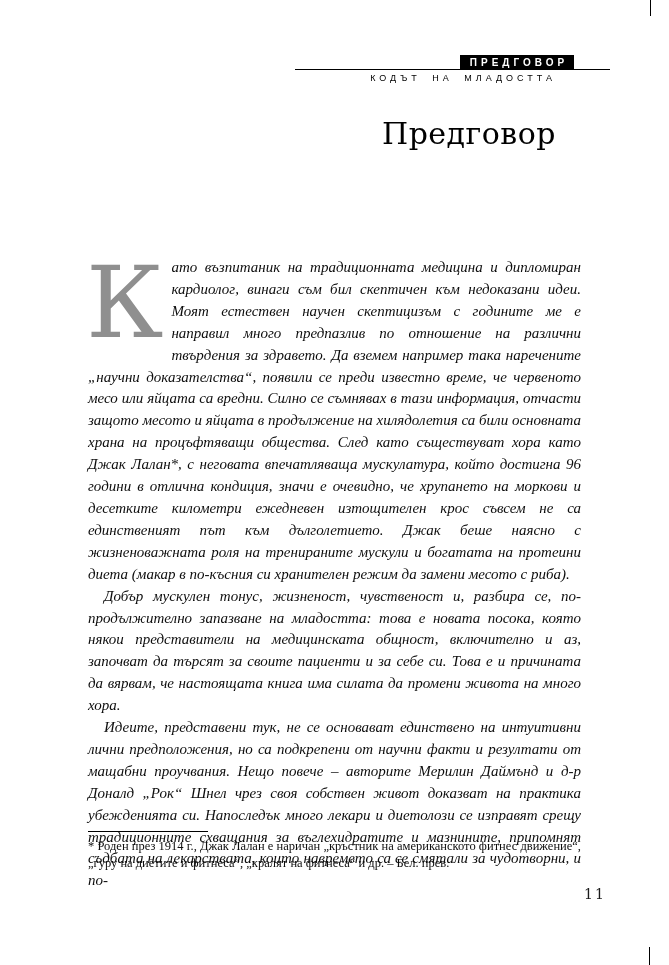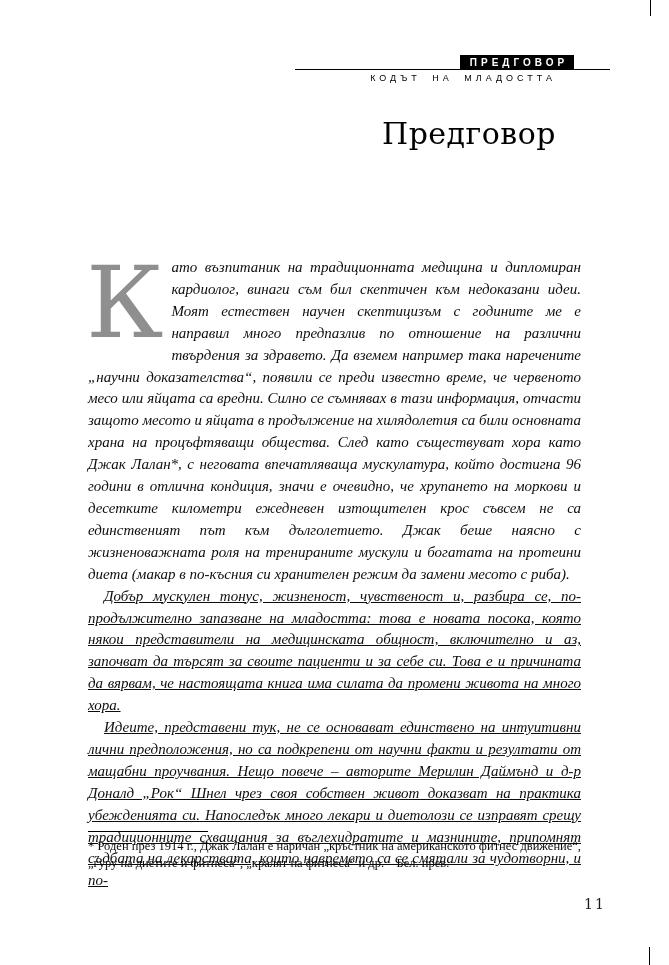--- a/index.html
+++ b/index.html
@@ -47,21 +47,21 @@
   }
   
   .body-text{
     position:absolute;left:88px;top:257px;width:493px;
     font-family:"Liberation Serif", serif;
     font-style:italic;
     font-size:15px;line-height:21.9px;
     text-align:justify;color:#0d0d0d;
   }
   .body-text p{margin:0;}
-  .body-text p.indent{text-indent:16px;text-decoration:underline;}
+  .body-text p.indent{text-indent:16px;}
   .dropcap{
     float:left;
     font-family:"DejaVu Serif", serif;
     font-style:normal;
     font-size:100px;line-height:88px;height:88px;
     color:#8f8f8f;
     margin:2px 8px 0 -2px;
   }
   
   .fn-rule{
@@ -71,21 +71,21 @@
   .footnote{
     position:absolute;left:88px;top:838px;width:493px;margin:0;
     font-family:"Liberation Serif", serif;
     font-size:12.5px;line-height:17px;
     text-align:justify;color:#0d0d0d;
   }
   
   .page-number{
     position:absolute;left:584px;top:886px;
     font-family:"DejaVu Serif", serif;
-    font-size:14px;letter-spacing:2px;color:#1a1a1a;margin-top:10px;
+    font-size:14px;letter-spacing:2px;color:#1a1a1a;
   }
 </style>
 </head>
 <body>
 
 <div class="sheet">
 
   <div class="crop crop-tr-v"></div>
   <div class="crop crop-tr-h"></div>
   <div class="crop crop-br-h"></div>

